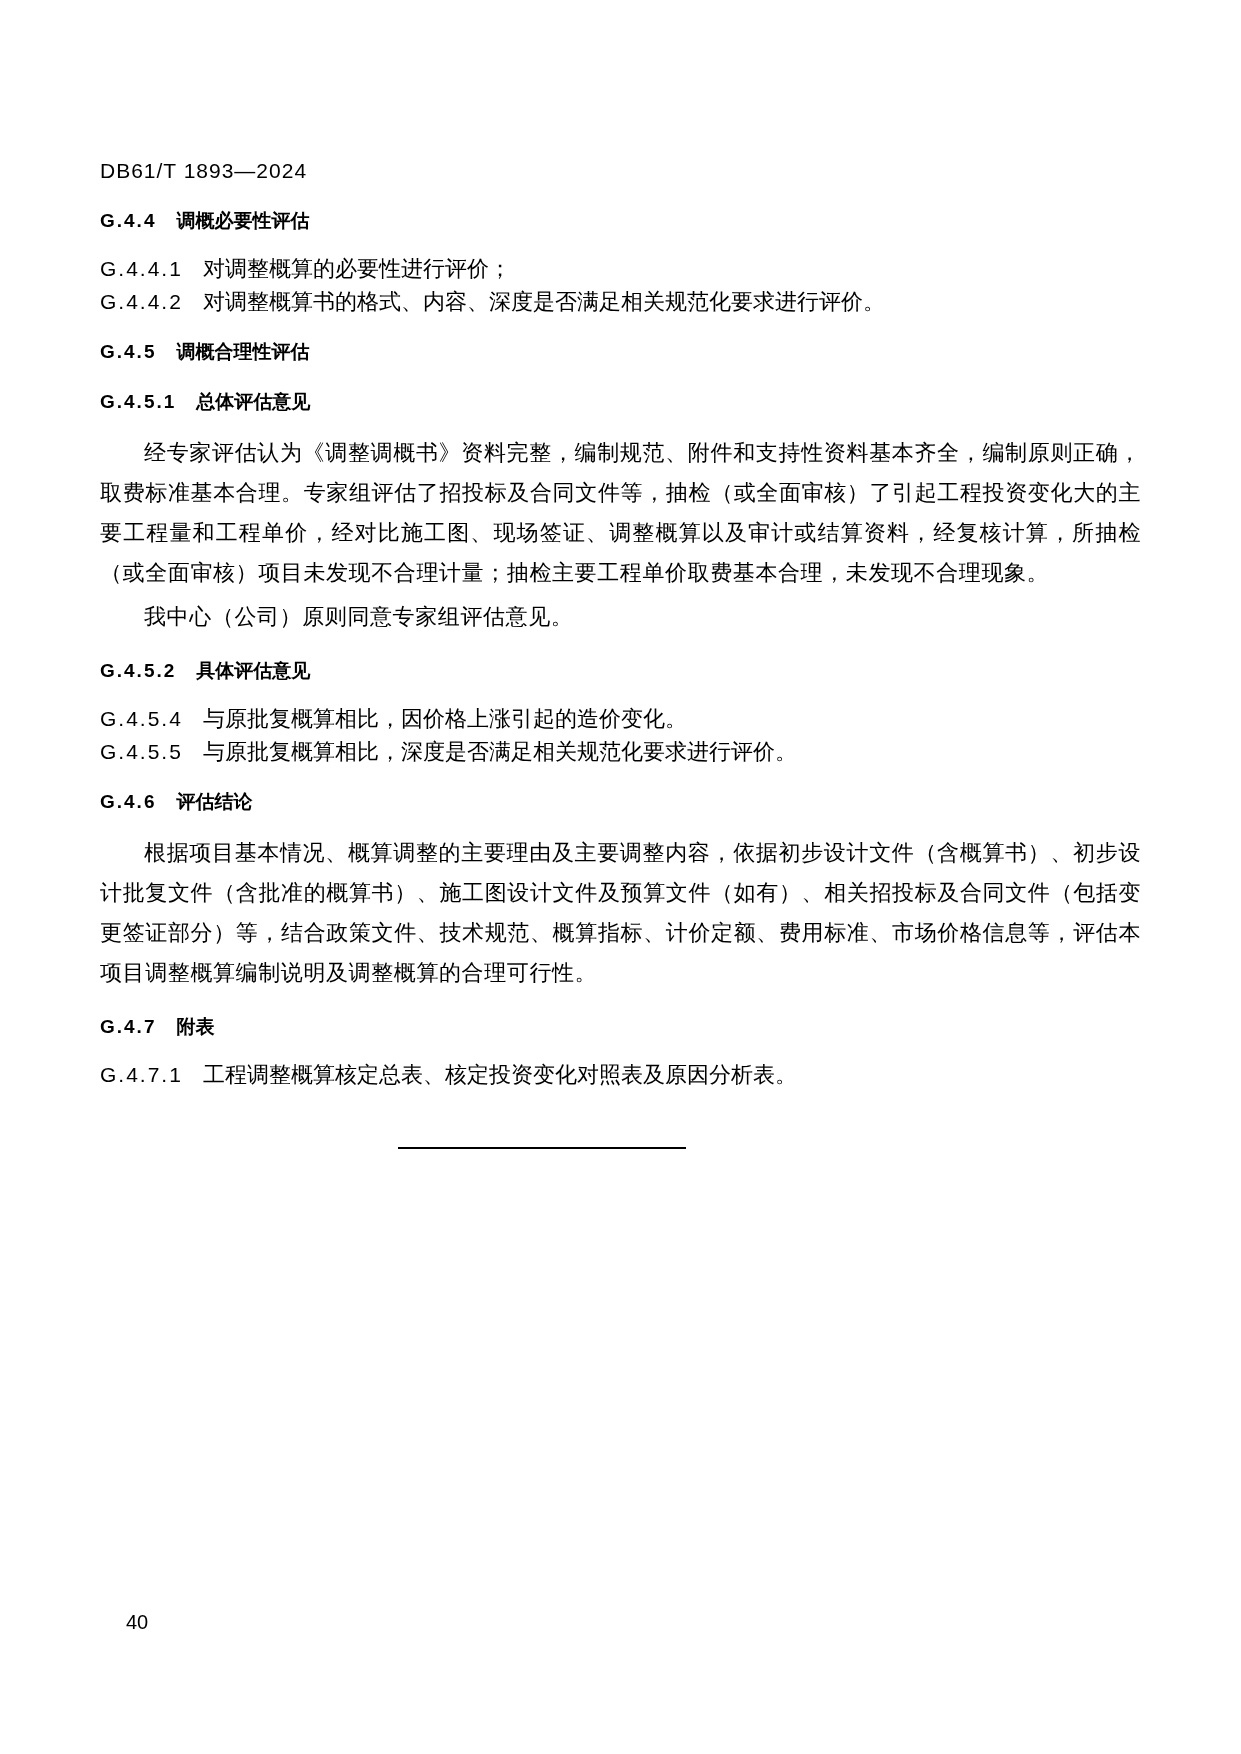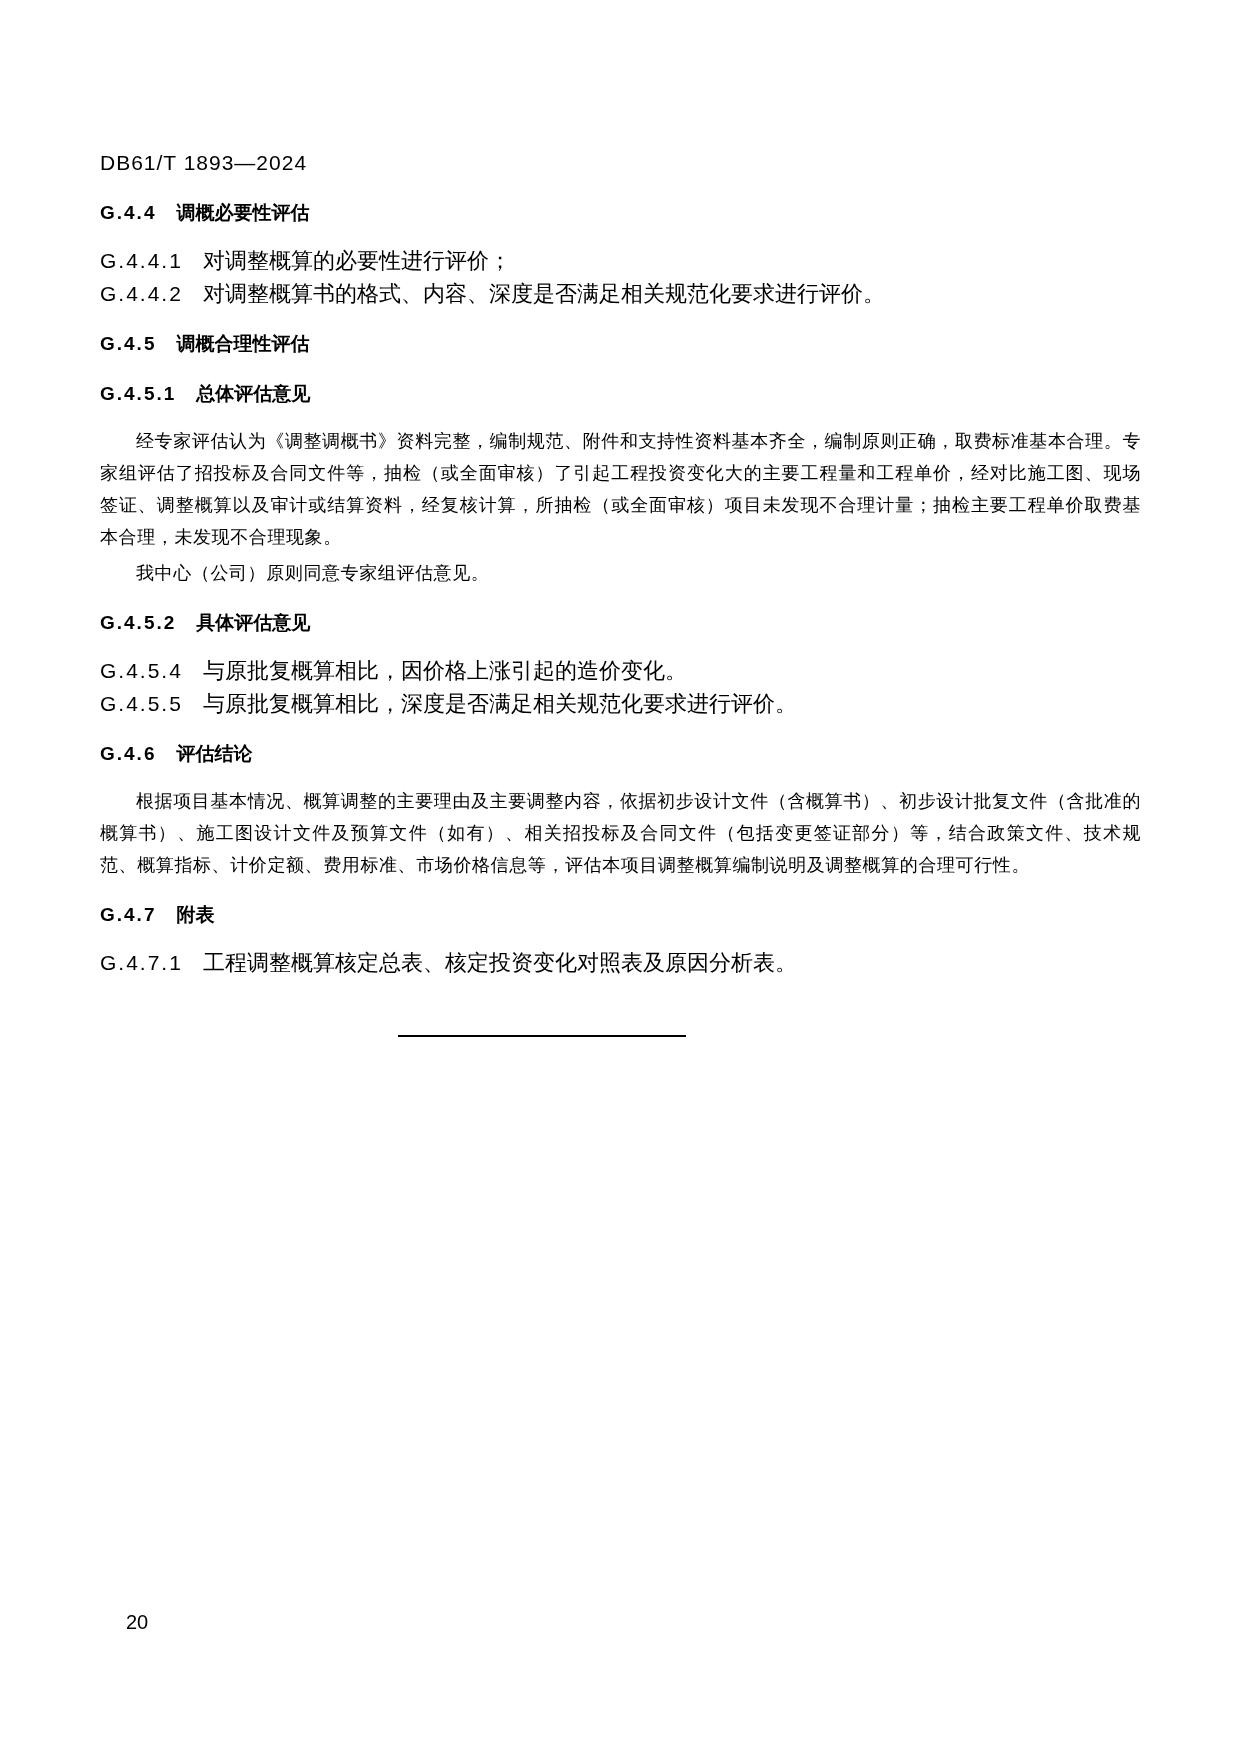--- a/index.html
+++ b/index.html
@@ -12,21 +12,21 @@
     width: 1241px;
     height: 1754px;
     background: #ffffff;
     color: #000000;
     font-family: "Liberation Serif", serif;
     overflow: hidden;
   }
   .content {
     position: absolute;
     left: 100px;
-    top: 0;
+    top: 8px;
     width: 1041px;
     padding-top: 146px;
   }
   .doc-header {
     font-family: "Liberation Sans", sans-serif;
     font-size: 21px;
     line-height: 33px;
     letter-spacing: 1px;
     white-space: nowrap;
   }
@@ -51,22 +51,22 @@
     font-size: 21px;
     letter-spacing: 2px;
     margin-right: 20px;
     text-align: right;
   }
   .sections .clause .text {
     font-family: "Liberation Serif", serif;
   }
   .sections .heading + .clause { margin-top: 15px; }
   .sections .paragraph {
-    font-size: 18px;
-    line-height: 32px;
+    font-size: 22px;
+    line-height: 40px;
     text-align: justify;
     text-indent: 2em;
     letter-spacing: 0.6px;
     margin: 4px 0;
   }
   .sections .heading + .paragraph { margin-top: 15px; }
   .sections .divider {
     width: 288px;
     height: 0;
     border: none;
@@ -99,14 +99,14 @@
         <div class="heading"><span class="num">G.4.5.2</span><span class="text">具体评估意见</span></div>
         <div class="clause"><span class="num">G.4.5.4</span><span class="text">与原批复概算相比，因价格上涨引起的造价变化。</span></div>
         <div class="clause"><span class="num">G.4.5.5</span><span class="text">与原批复概算相比，深度是否满足相关规范化要求进行评价。</span></div>
         <div class="heading"><span class="num">G.4.6</span><span class="text">评估结论</span></div>
         <div class="paragraph">根据项目基本情况、概算调整的主要理由及主要调整内容，依据初步设计文件（含概算书）、初步设计批复文件（含批准的概算书）、施工图设计文件及预算文件（如有）、相关招投标及合同文件（包括变更签证部分）等，结合政策文件、技术规范、概算指标、计价定额、费用标准、市场价格信息等，评估本项目调整概算编制说明及调整概算的合理可行性。</div>
         <div class="heading"><span class="num">G.4.7</span><span class="text">附表</span></div>
         <div class="clause"><span class="num">G.4.7.1</span><span class="text">工程调整概算核定总表、核定投资变化对照表及原因分析表。</span></div>
         <div class="divider"></div>
       </div>
   </div>
-  <div class="page-number">20</div>
+  <div class="page-number">40</div>
 </div>
 
 </body></html>

